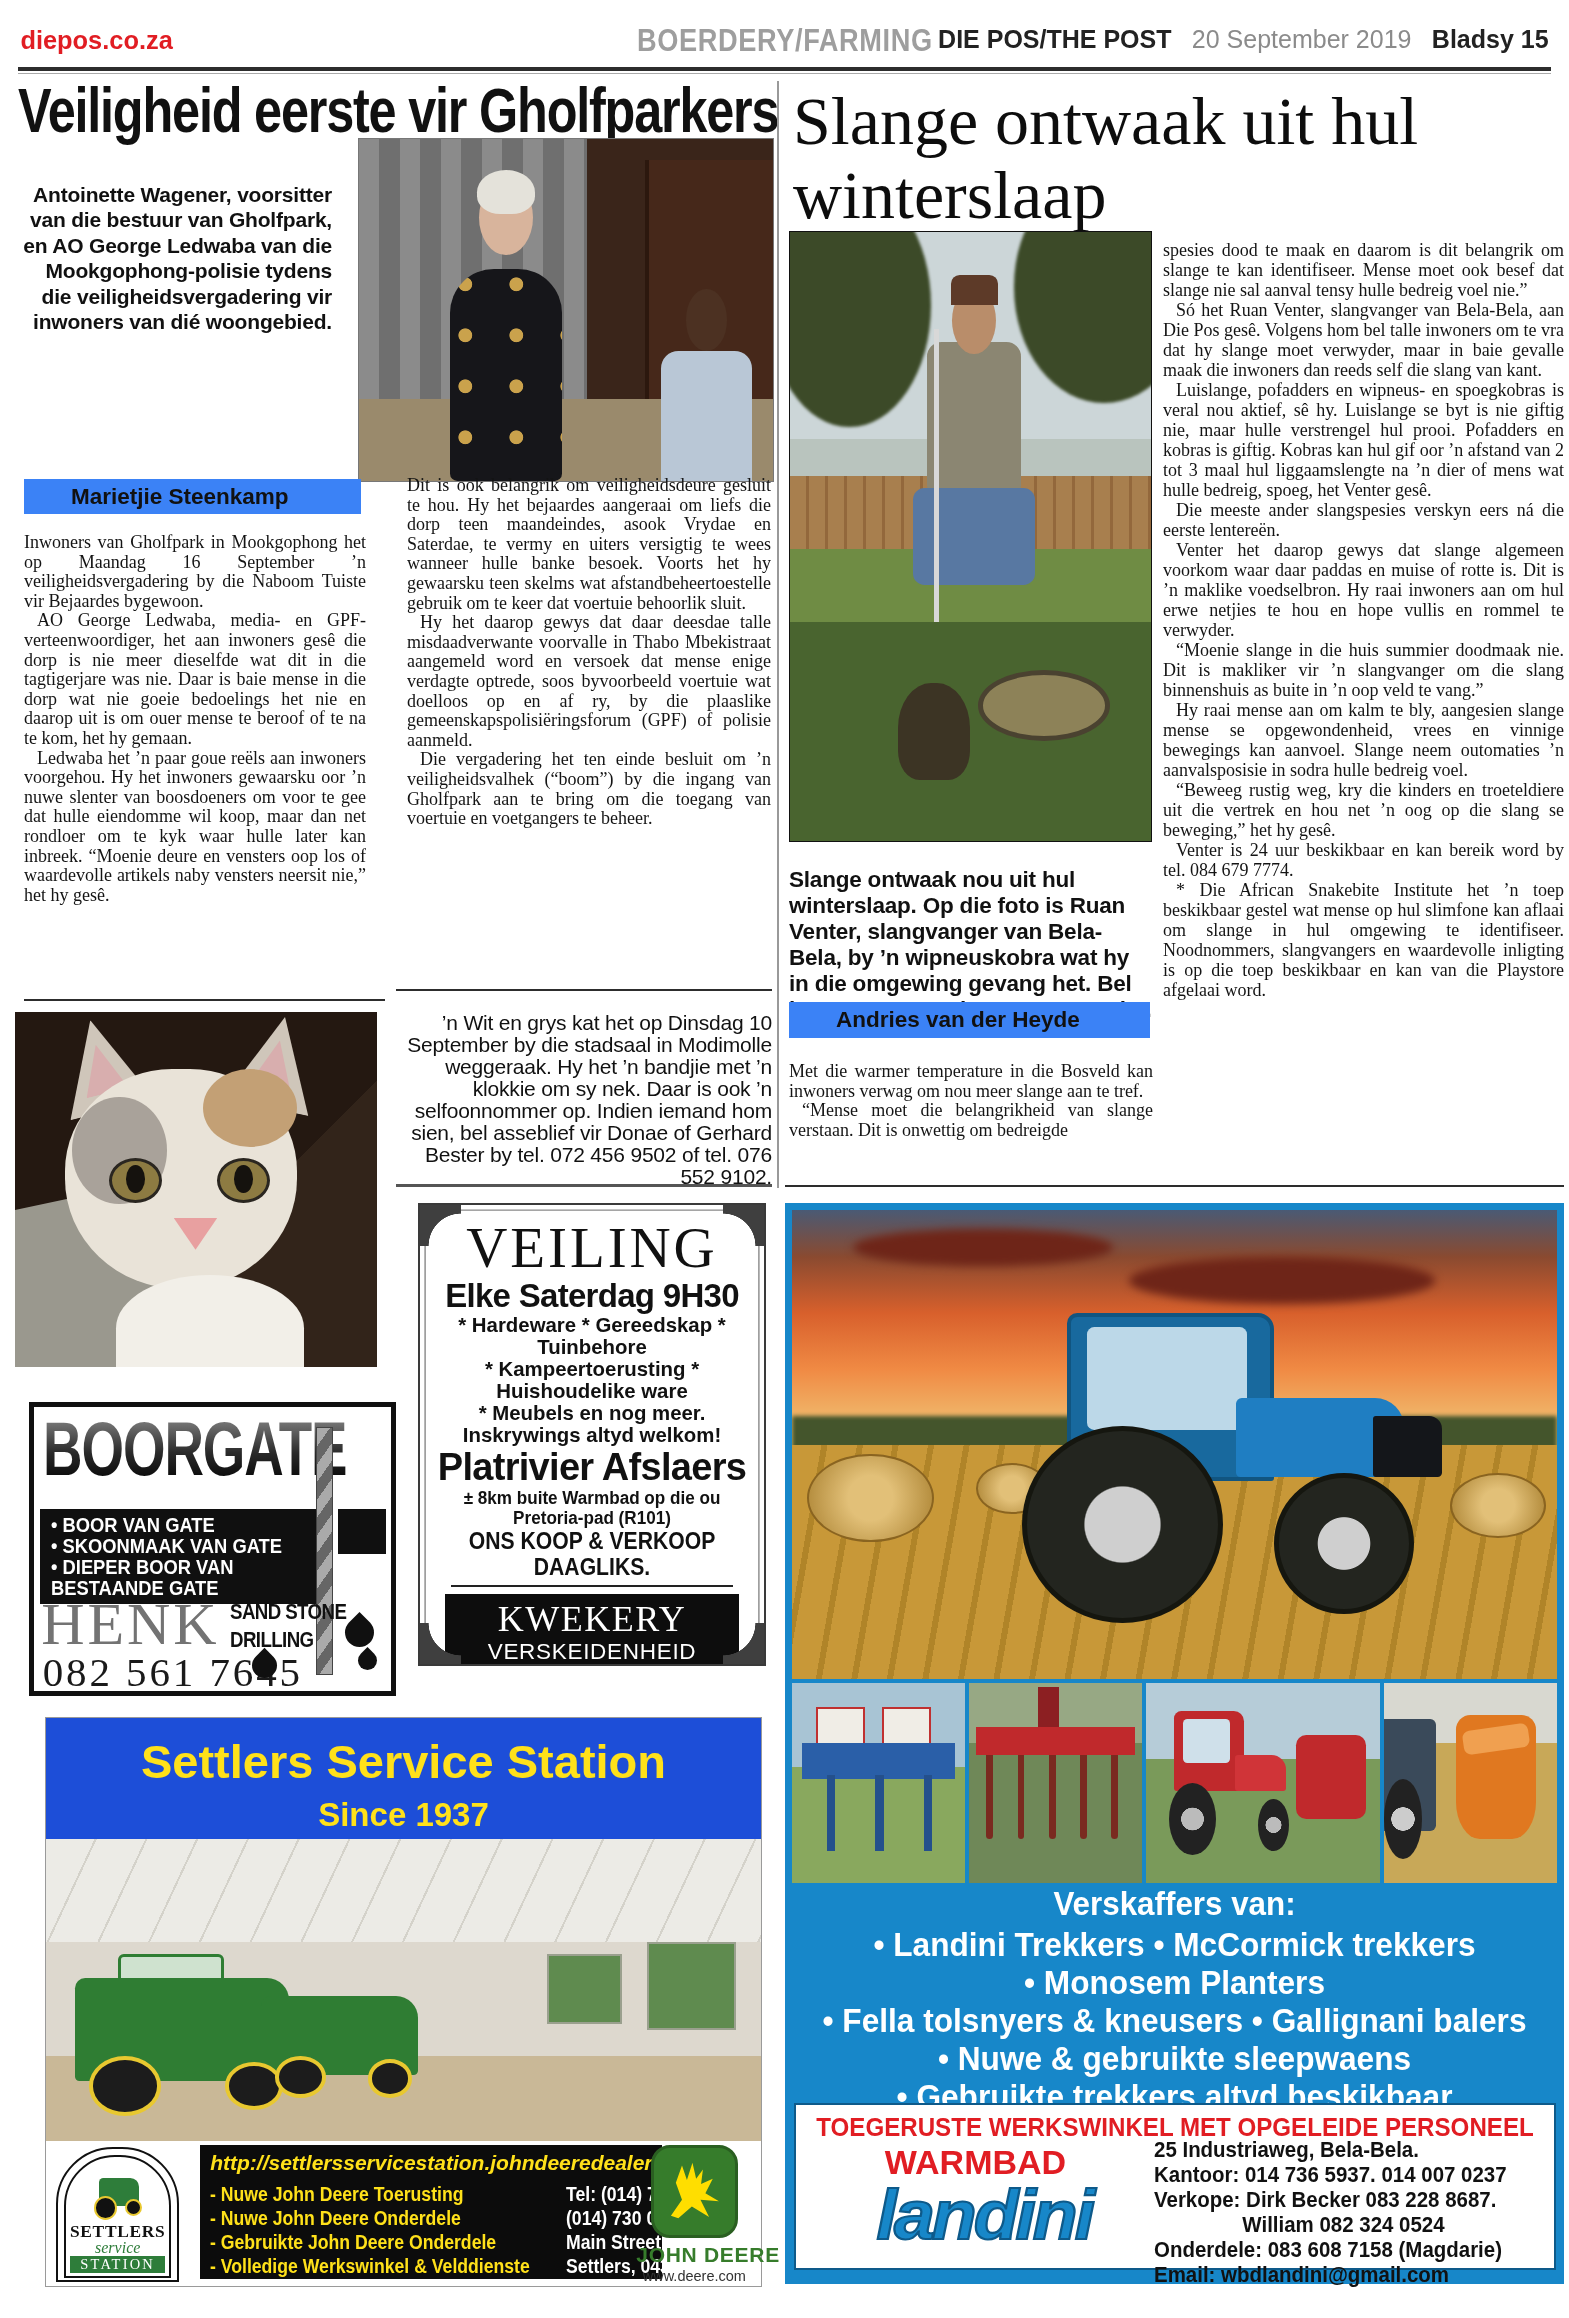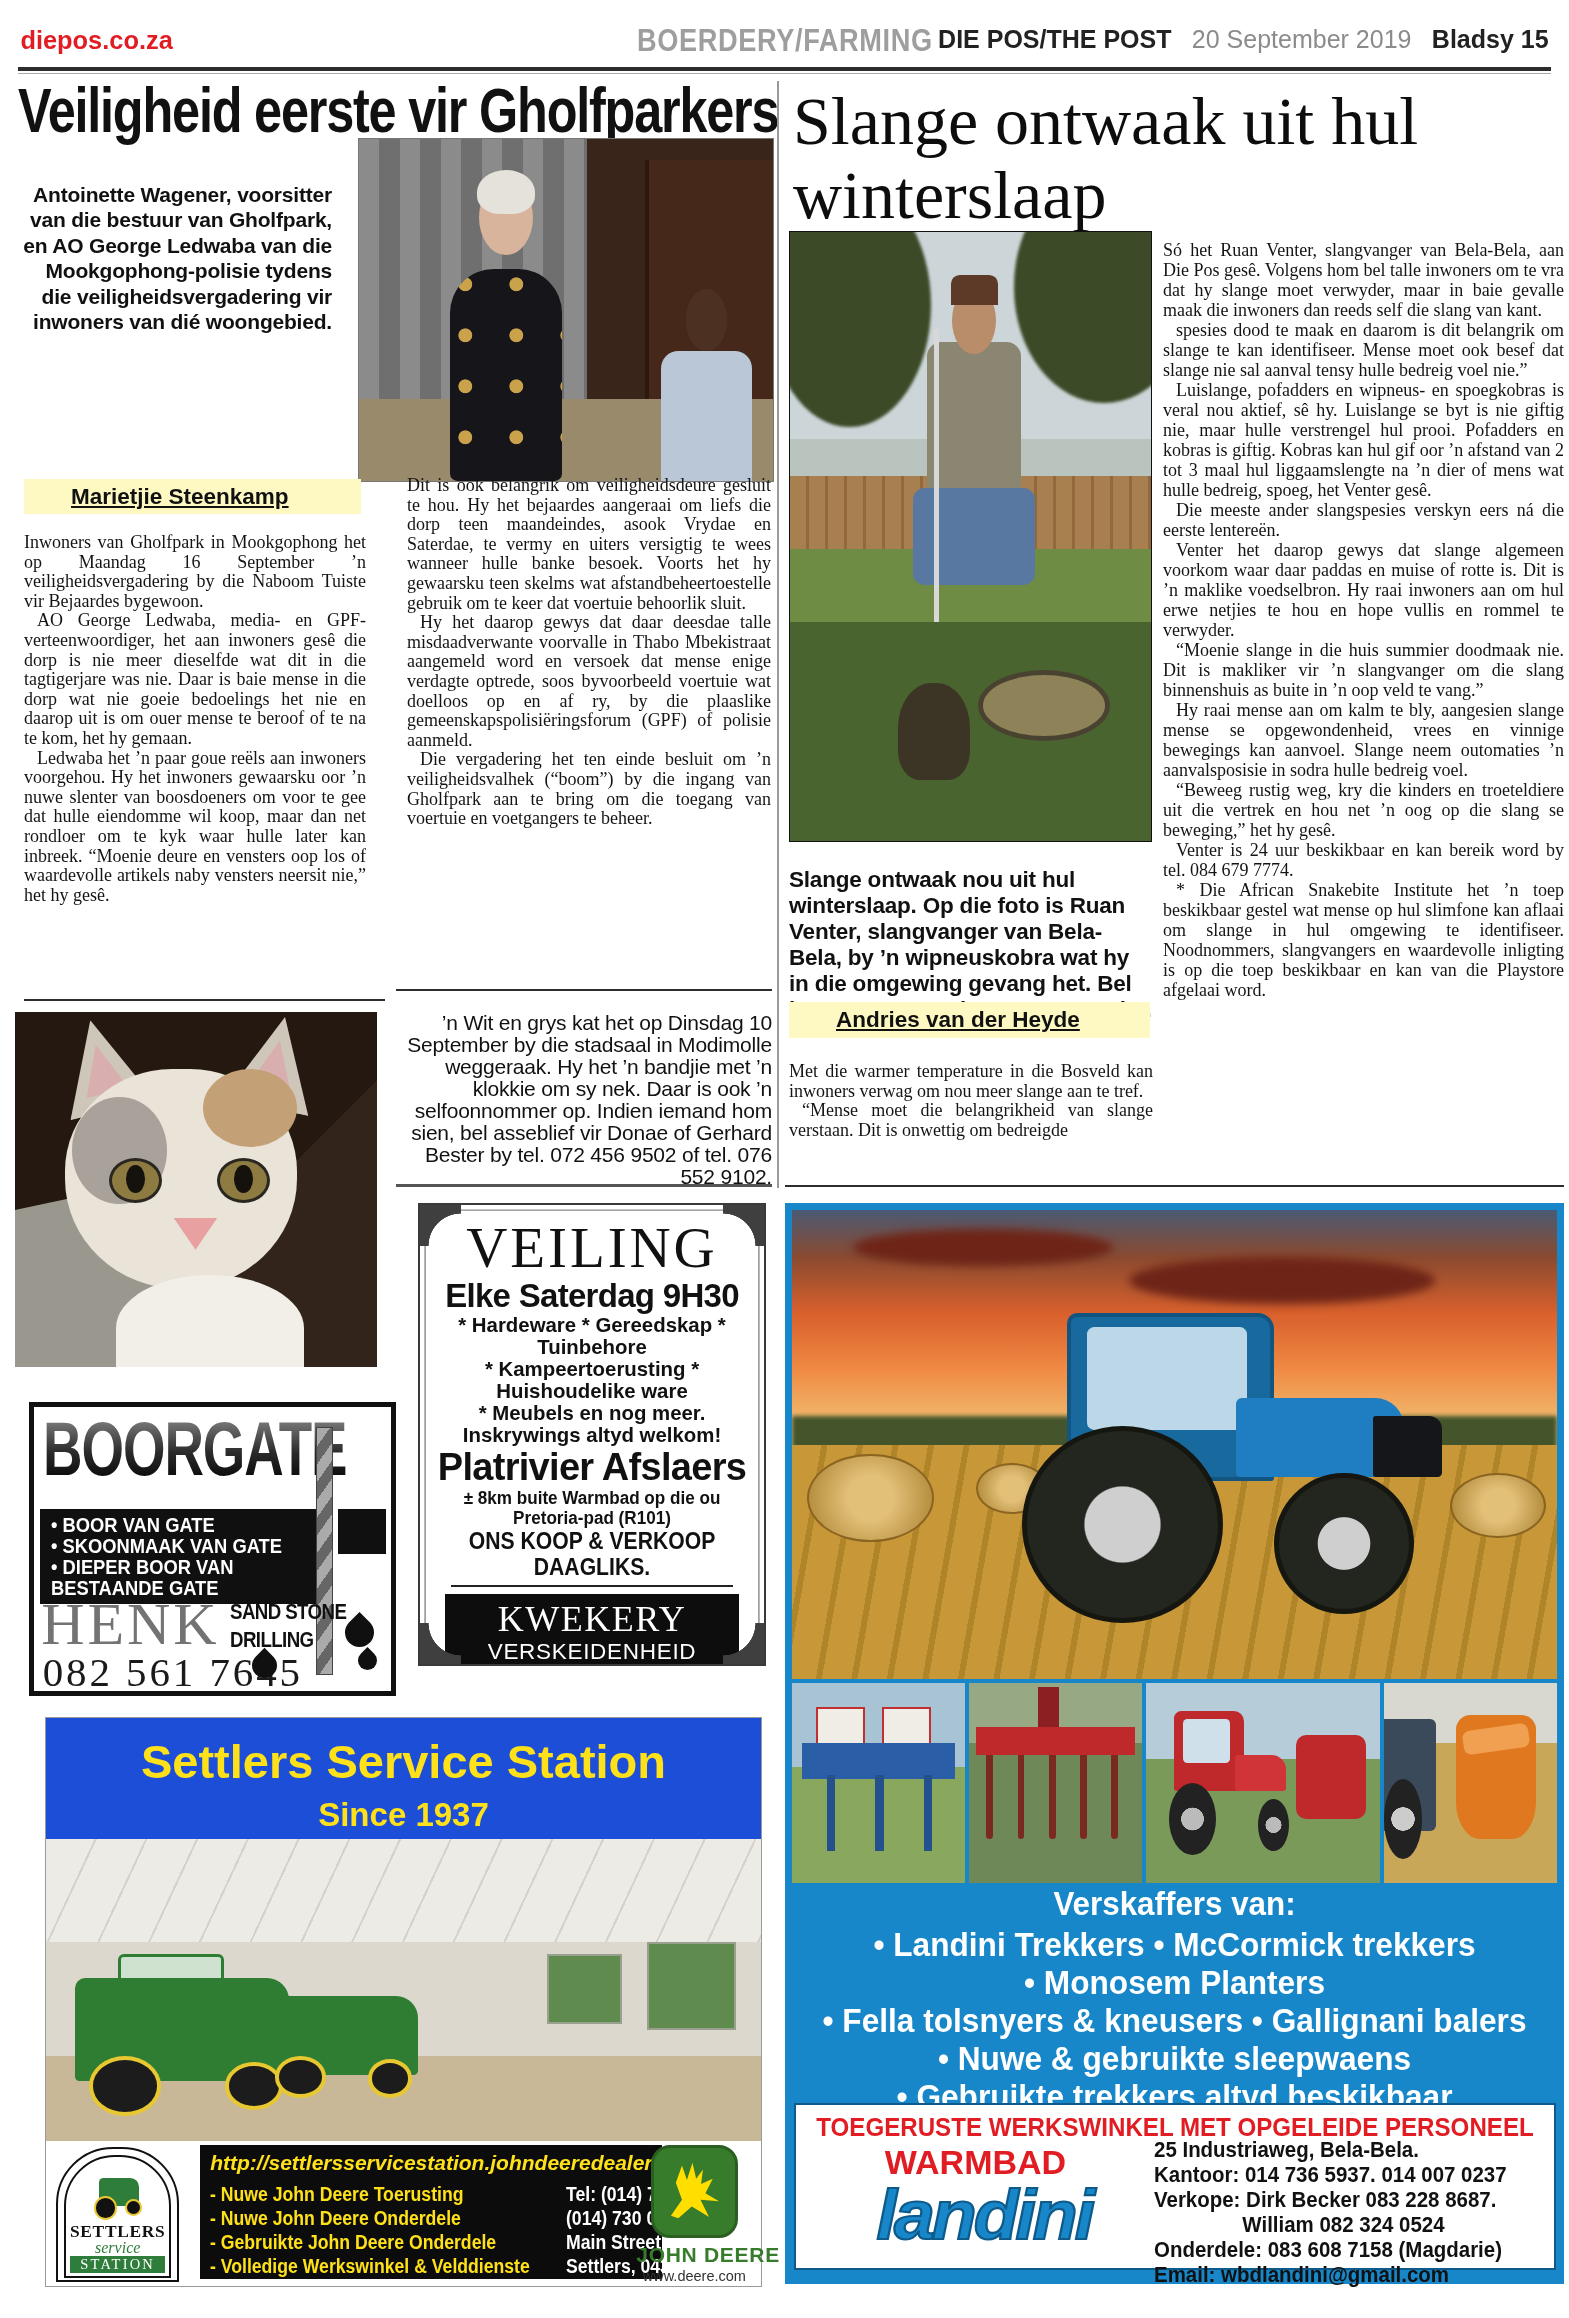--- a/index.html
+++ b/index.html
@@ -3,21 +3,21 @@
 <meta charset="utf-8">
 <style>
   html,body{margin:0;padding:0;background:#fff;}
   .page{position:relative;width:1569px;height:2319px;background:#fff;overflow:hidden;
         font-family:"Liberation Sans",sans-serif;color:#111;}
   .abs{position:absolute;}
   .serif{font-family:"Liberation Serif",serif;}
   .bodytext{font:18px/19.6px "Liberation Serif",serif;text-align:justify;color:#141414;}
   .bodytext p{margin:0;}
   .bodytext p + p{text-indent:13px;}
-  .byline-box{background:#fef9c3;font-weight:bold;text-decoration:underline;}
+  .byline-box{background:#3b82f6;font-weight:bold;}
   .byline-box span{display:block;padding-left:47px;}
   .rule{background:#2d2d2d;}
   
   .hdr-site{font-weight:bold;font-size:25.4px;color:#e11d23;}
   .hdr-section{font-weight:bold;font-size:32px;color:#9e9e9e;transform:scaleX(.85);transform-origin:center;letter-spacing:0.7px;white-space:nowrap;}
   .hdr-right{display:flex;gap:20.4px;align-items:baseline;white-space:nowrap;}
   .hdr-paper{font-weight:bold;font-size:25px;color:#222;}
   .hdr-date{font-size:25px;color:#8b8b8b;}
   .hdr-page{font-weight:bold;font-size:25px;color:#222;}
   
@@ -298,22 +298,22 @@
   <div class="abs byline-box" style="left:789px;top:1002px;width:361px;height:36px;line-height:36px;">
     <span class="byline-text">Andries van der Heyde</span>
   </div>
 
   <div class="abs bodytext" style="left:789px;top:1062px;width:364px;">
     <p>Met die warmer temperature in die Bosveld kan inwoners verwag om nou meer slange aan te tref.</p>
     <p>“Mense moet die belangrikheid van slange verstaan. Dit is onwettig om bedreigde</p>
   </div>
 
   <div class="abs bodytext" style="left:1163px;top:240px;width:401px;line-height:20px;">
+    <p>spesies dood te maak en daarom is dit belangrik om slange te kan identifiseer. Mense moet ook besef dat slange nie sal aanval tensy hulle bedreig voel nie.”</p>
     <p>Só het Ruan Venter, slangvanger van Bela-Bela, aan Die Pos gesê. Volgens hom bel talle inwoners om te vra dat hy slange moet verwyder, maar in baie gevalle maak die inwoners dan reeds self die slang van kant.</p>
-    <p>spesies dood te maak en daarom is dit belangrik om slange te kan identifiseer. Mense moet ook besef dat slange nie sal aanval tensy hulle bedreig voel nie.”</p>
     <p>Luislange, pofadders en wipneus- en spoegkobras is veral nou aktief, sê hy. Luislange se byt is nie giftig nie, maar hulle verstrengel hul prooi. Pofadders en kobras is giftig. Kobras kan hul gif oor ’n afstand van 2 tot 3 maal hul liggaamslengte na ’n dier of mens wat hulle bedreig, spoeg, het Venter gesê.</p>
     <p>Die meeste ander slangspesies verskyn eers ná die eerste lentereën.</p>
     <p>Venter het daarop gewys dat slange algemeen voorkom waar daar paddas en muise of rotte is. Dit is ’n maklike voedselbron. Hy raai inwoners aan om hul erwe netjies te hou en hope vullis en rommel te verwyder.</p>
     <p>“Moenie slange in die huis summier doodmaak nie. Dit is makliker vir ’n slangvanger om die slang binnenshuis as buite in ’n oop veld te vang.”</p>
     <p>Hy raai mense aan om kalm te bly, aangesien slange mense se opgewondenheid, vrees en vinnige bewegings kan aanvoel. Slange neem outomaties ’n aanvalsposisie in sodra hulle bedreig voel.</p>
     <p>“Beweeg rustig weg, kry die kinders en troeteldiere uit die vertrek en hou net ’n oog op die slang se beweging,” het hy gesê.</p>
     <p>Venter is 24 uur beskikbaar en kan bereik word by tel. 084 679 7774.</p>
     <p>* Die African Snakebite Institute het ’n toep beskikbaar gestel wat mense op hul slimfone kan aflaai om slange in hul omgewing te identifiseer. Noodnommers, slangvangers en waardevolle inligting is op die toep beskikbaar en kan van die Playstore afgelaai word.</p>
   </div>
 

